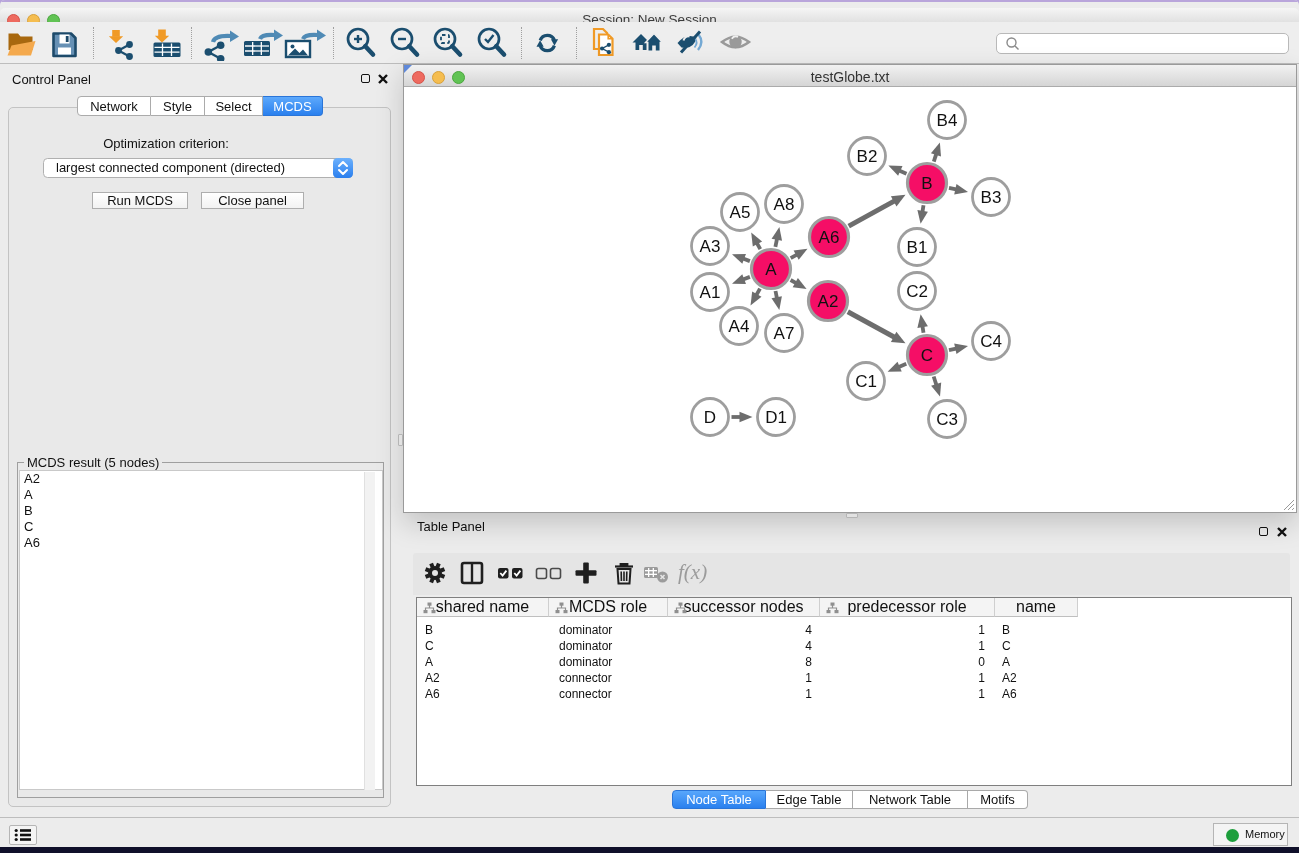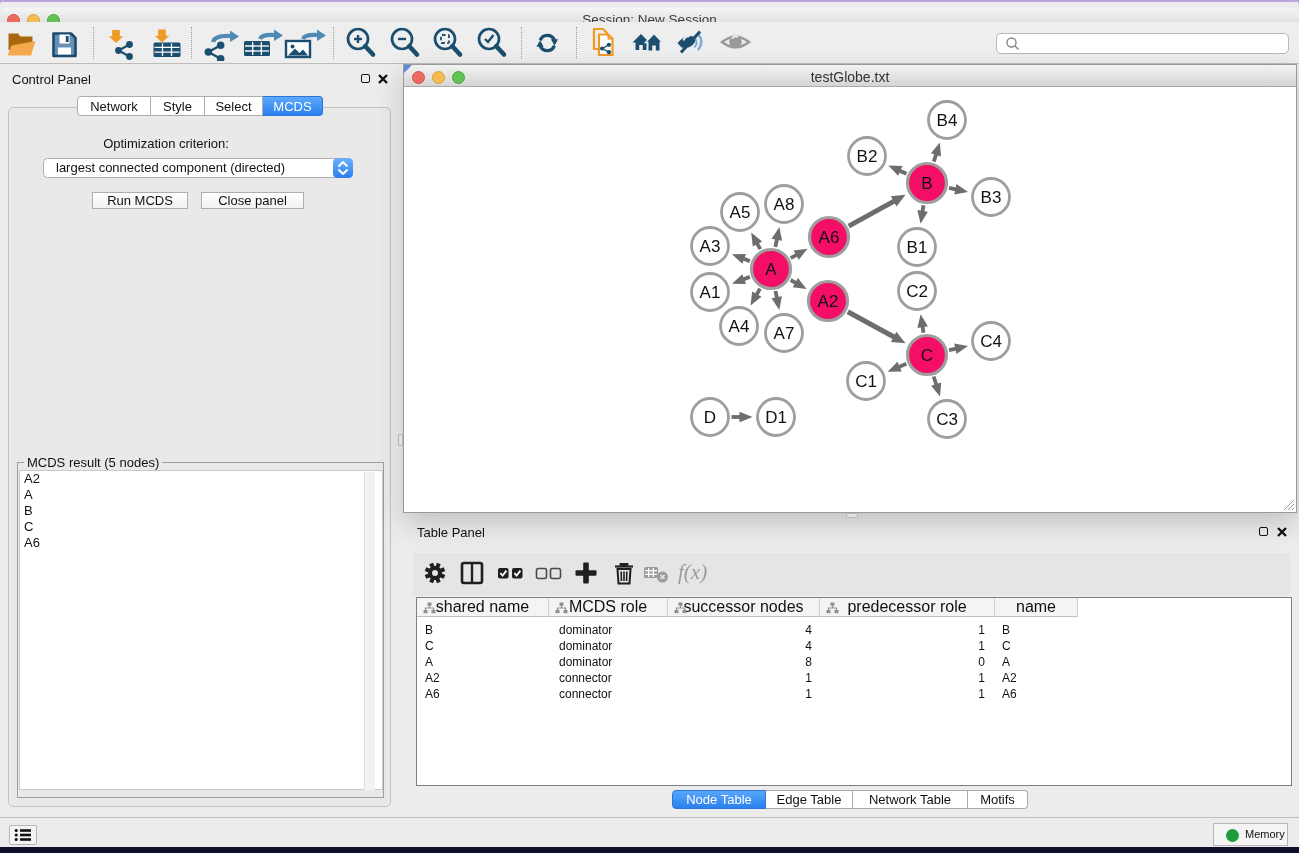--- a/index.html
+++ b/index.html
@@ -43,21 +43,21 @@
 
 #netwin { position:absolute; left:403px; top:64px; width:894px; height:449px; background:#fff; border:1px solid #9a9a9a; box-shadow:0 10px 26px rgba(0,0,0,0.18); }
 #net-tb { position:absolute; left:0; top:0; width:100%; height:22px; background:linear-gradient(#f2f2f2,#d5d5d5); border-bottom:1px solid #ababab; }
 #net-tb .t-red { left:7.5px; background:#ee6a5f; border:0.5px solid #d55249; }
 #net-tb .t-yel { left:27.5px; background:#f5bd4f; border:0.5px solid #d8a13a; }
 #net-tb .t-grn { left:47.5px; background:#61c354; border:0.5px solid #4aa73e; }
 #net-title { position:absolute; top:3.5px; left:0; width:100%; text-align:center; font-size:14px; color:#333; }
 
 
 #tpanel { position:absolute; left:403px; top:518px; width:896px; height:299px; background:#ececec; }
-#tp-title { position:absolute; left:14px; top:7px; font-size:13px; color:#111; }
+#tp-title { position:absolute; left:14px; top:1px; font-size:13px; color:#111; }
 #tp-toolbar { position:absolute; left:10px; top:35px; width:877px; height:42px; background:#e5e5e5; border-radius:3px 3px 0 0; }
 #tp-table { position:absolute; left:13px; top:79px; width:876px; height:189px; background:#fff; border:1px solid #7f7f7f; }
 .th { position:absolute; top:0; height:19px; background:#f4f4f4; border-right:1px solid #cfcfcf; border-bottom:1px solid #bfbfbf; font-size:16px; color:#111; text-align:center; line-height:18px; }
 .td { position:absolute; height:16px; font-size:12px; color:#111; line-height:16px; }
 #tp-tabs { position:absolute; left:269px; top:272px; height:19px; display:flex; }
 .ttab { height:19px; font-size:13px; color:#111; background:#fff; border:1px solid #a9a9a9; border-left:none; display:flex; align-items:center; justify-content:center; }
 .ttab.first { border-left:1px solid #a9a9a9; border-radius:4px 0 0 4px; }
 .ttab.last { border-radius:0 4px 4px 0; }
 .ttab.sel { background:linear-gradient(#58a7fc,#2a80ee); color:#fff; border-color:#2a75d8; }
 

